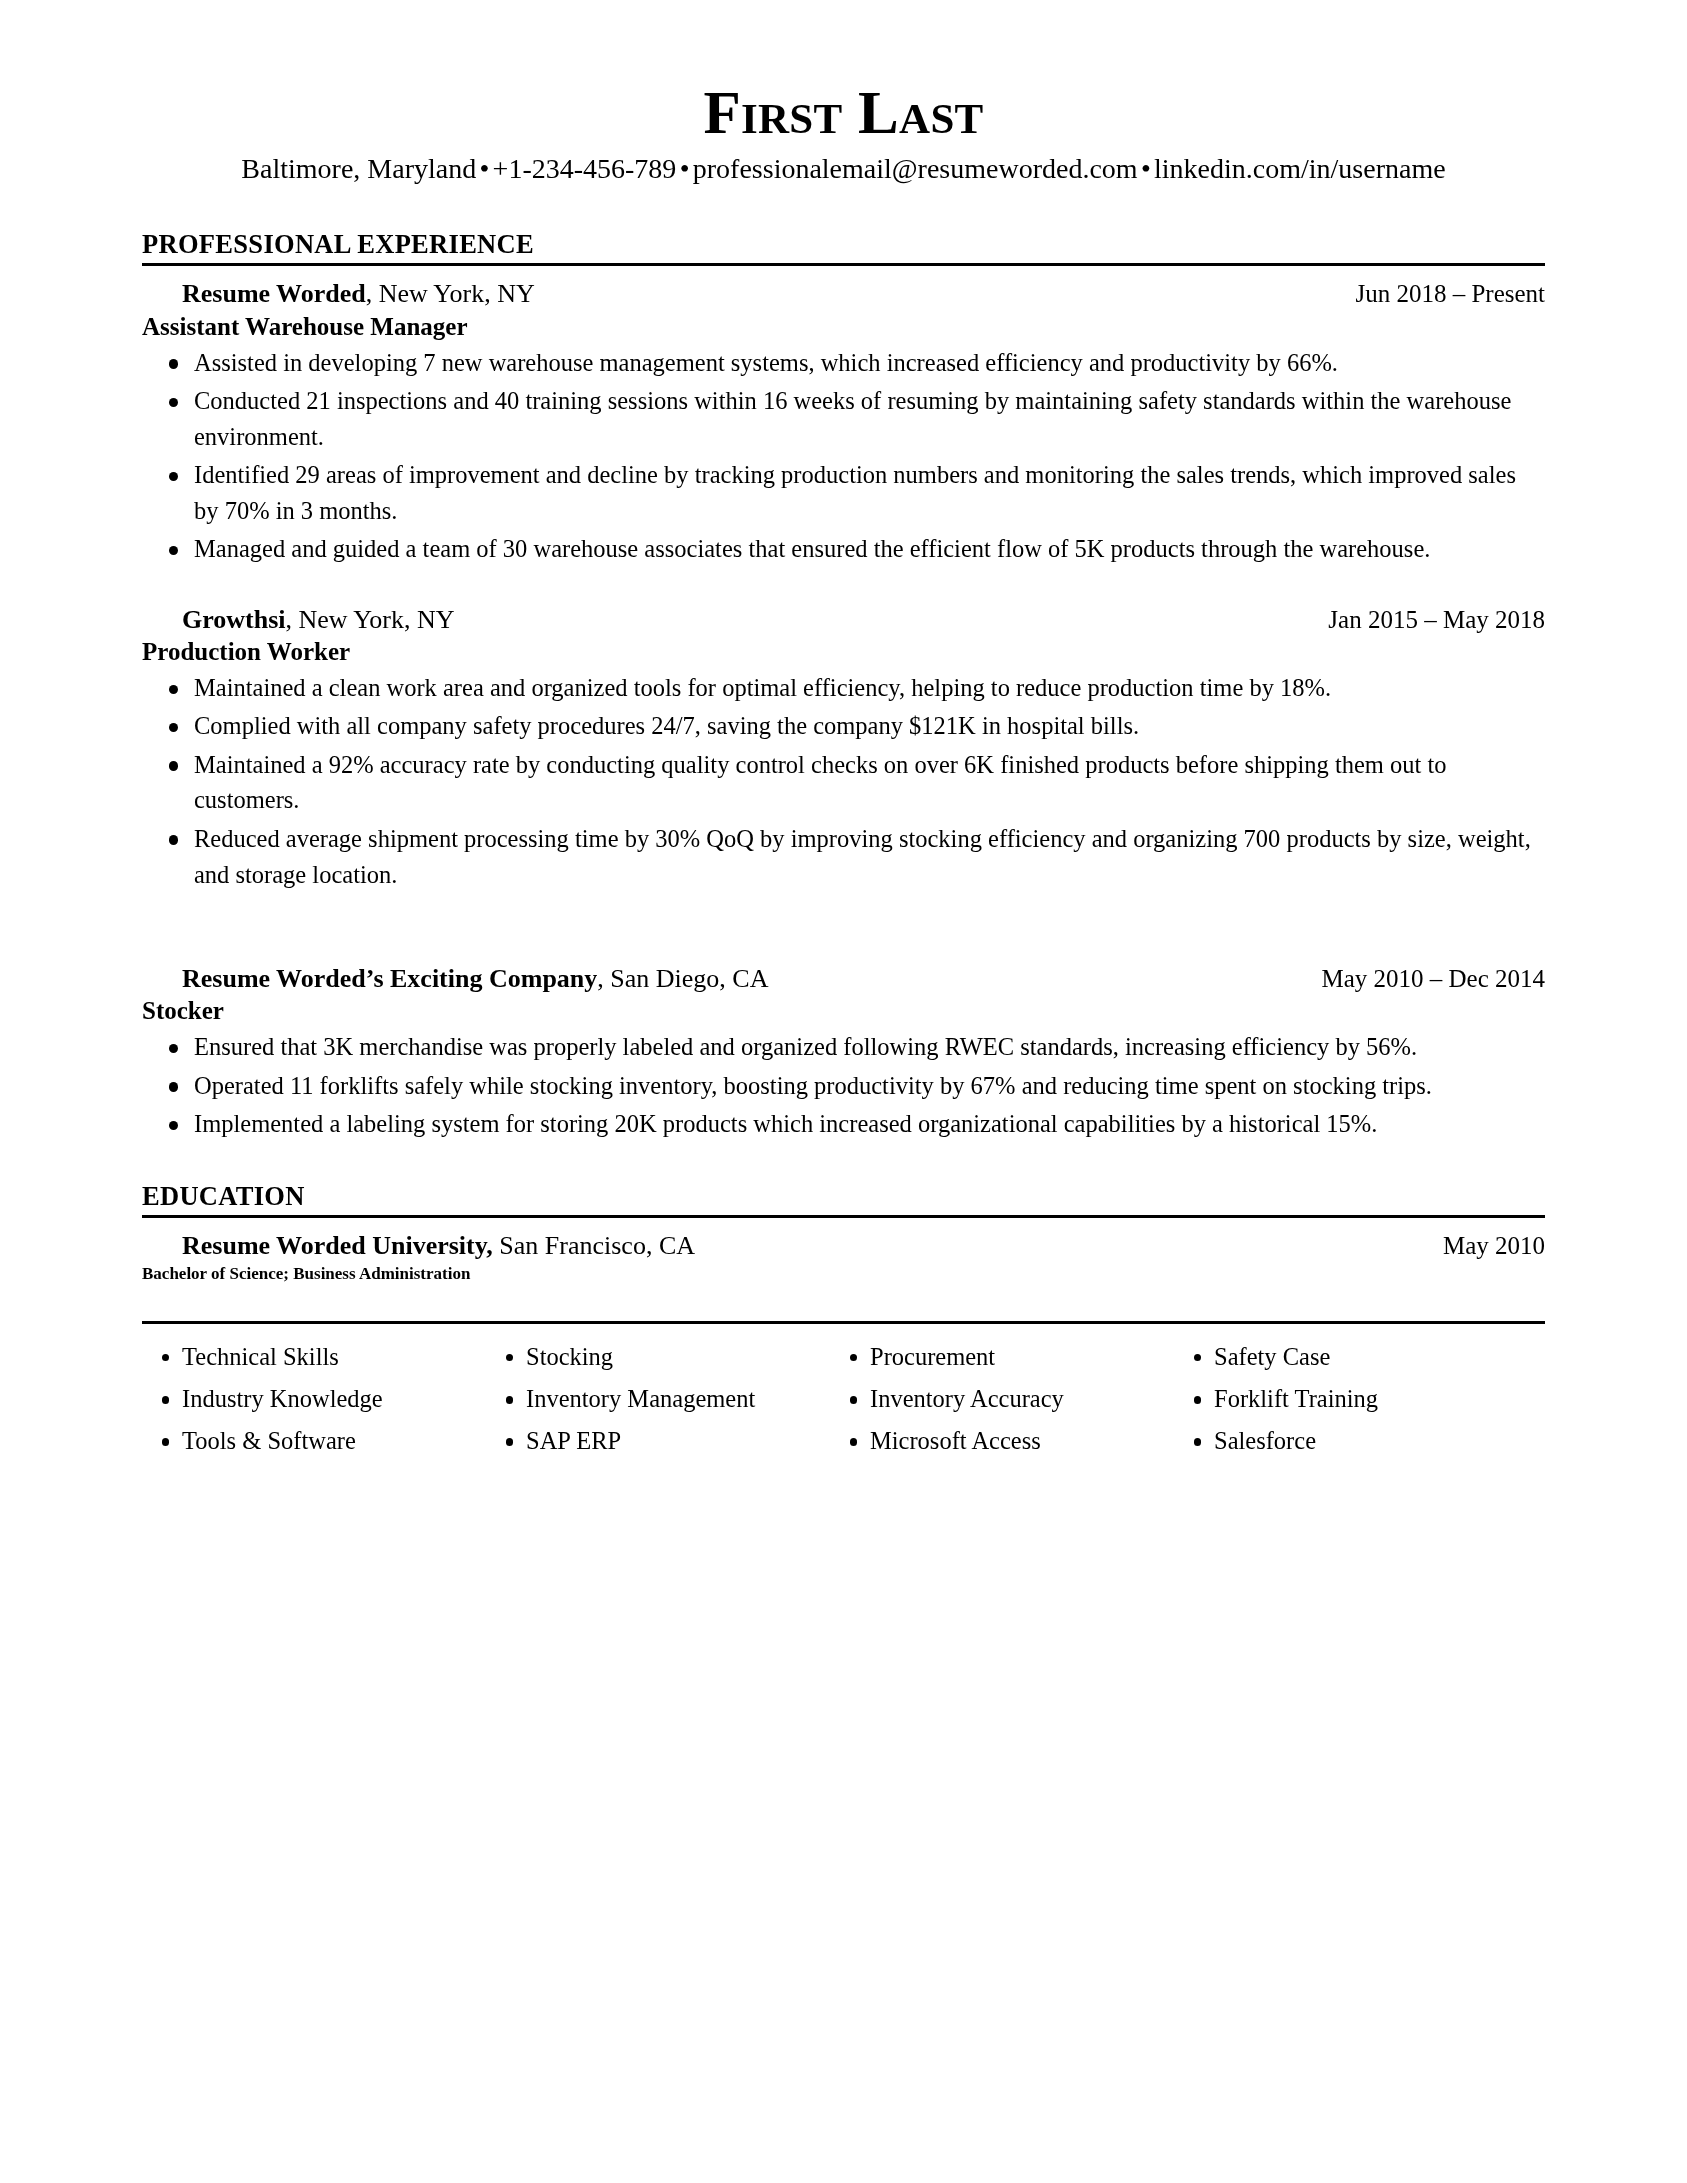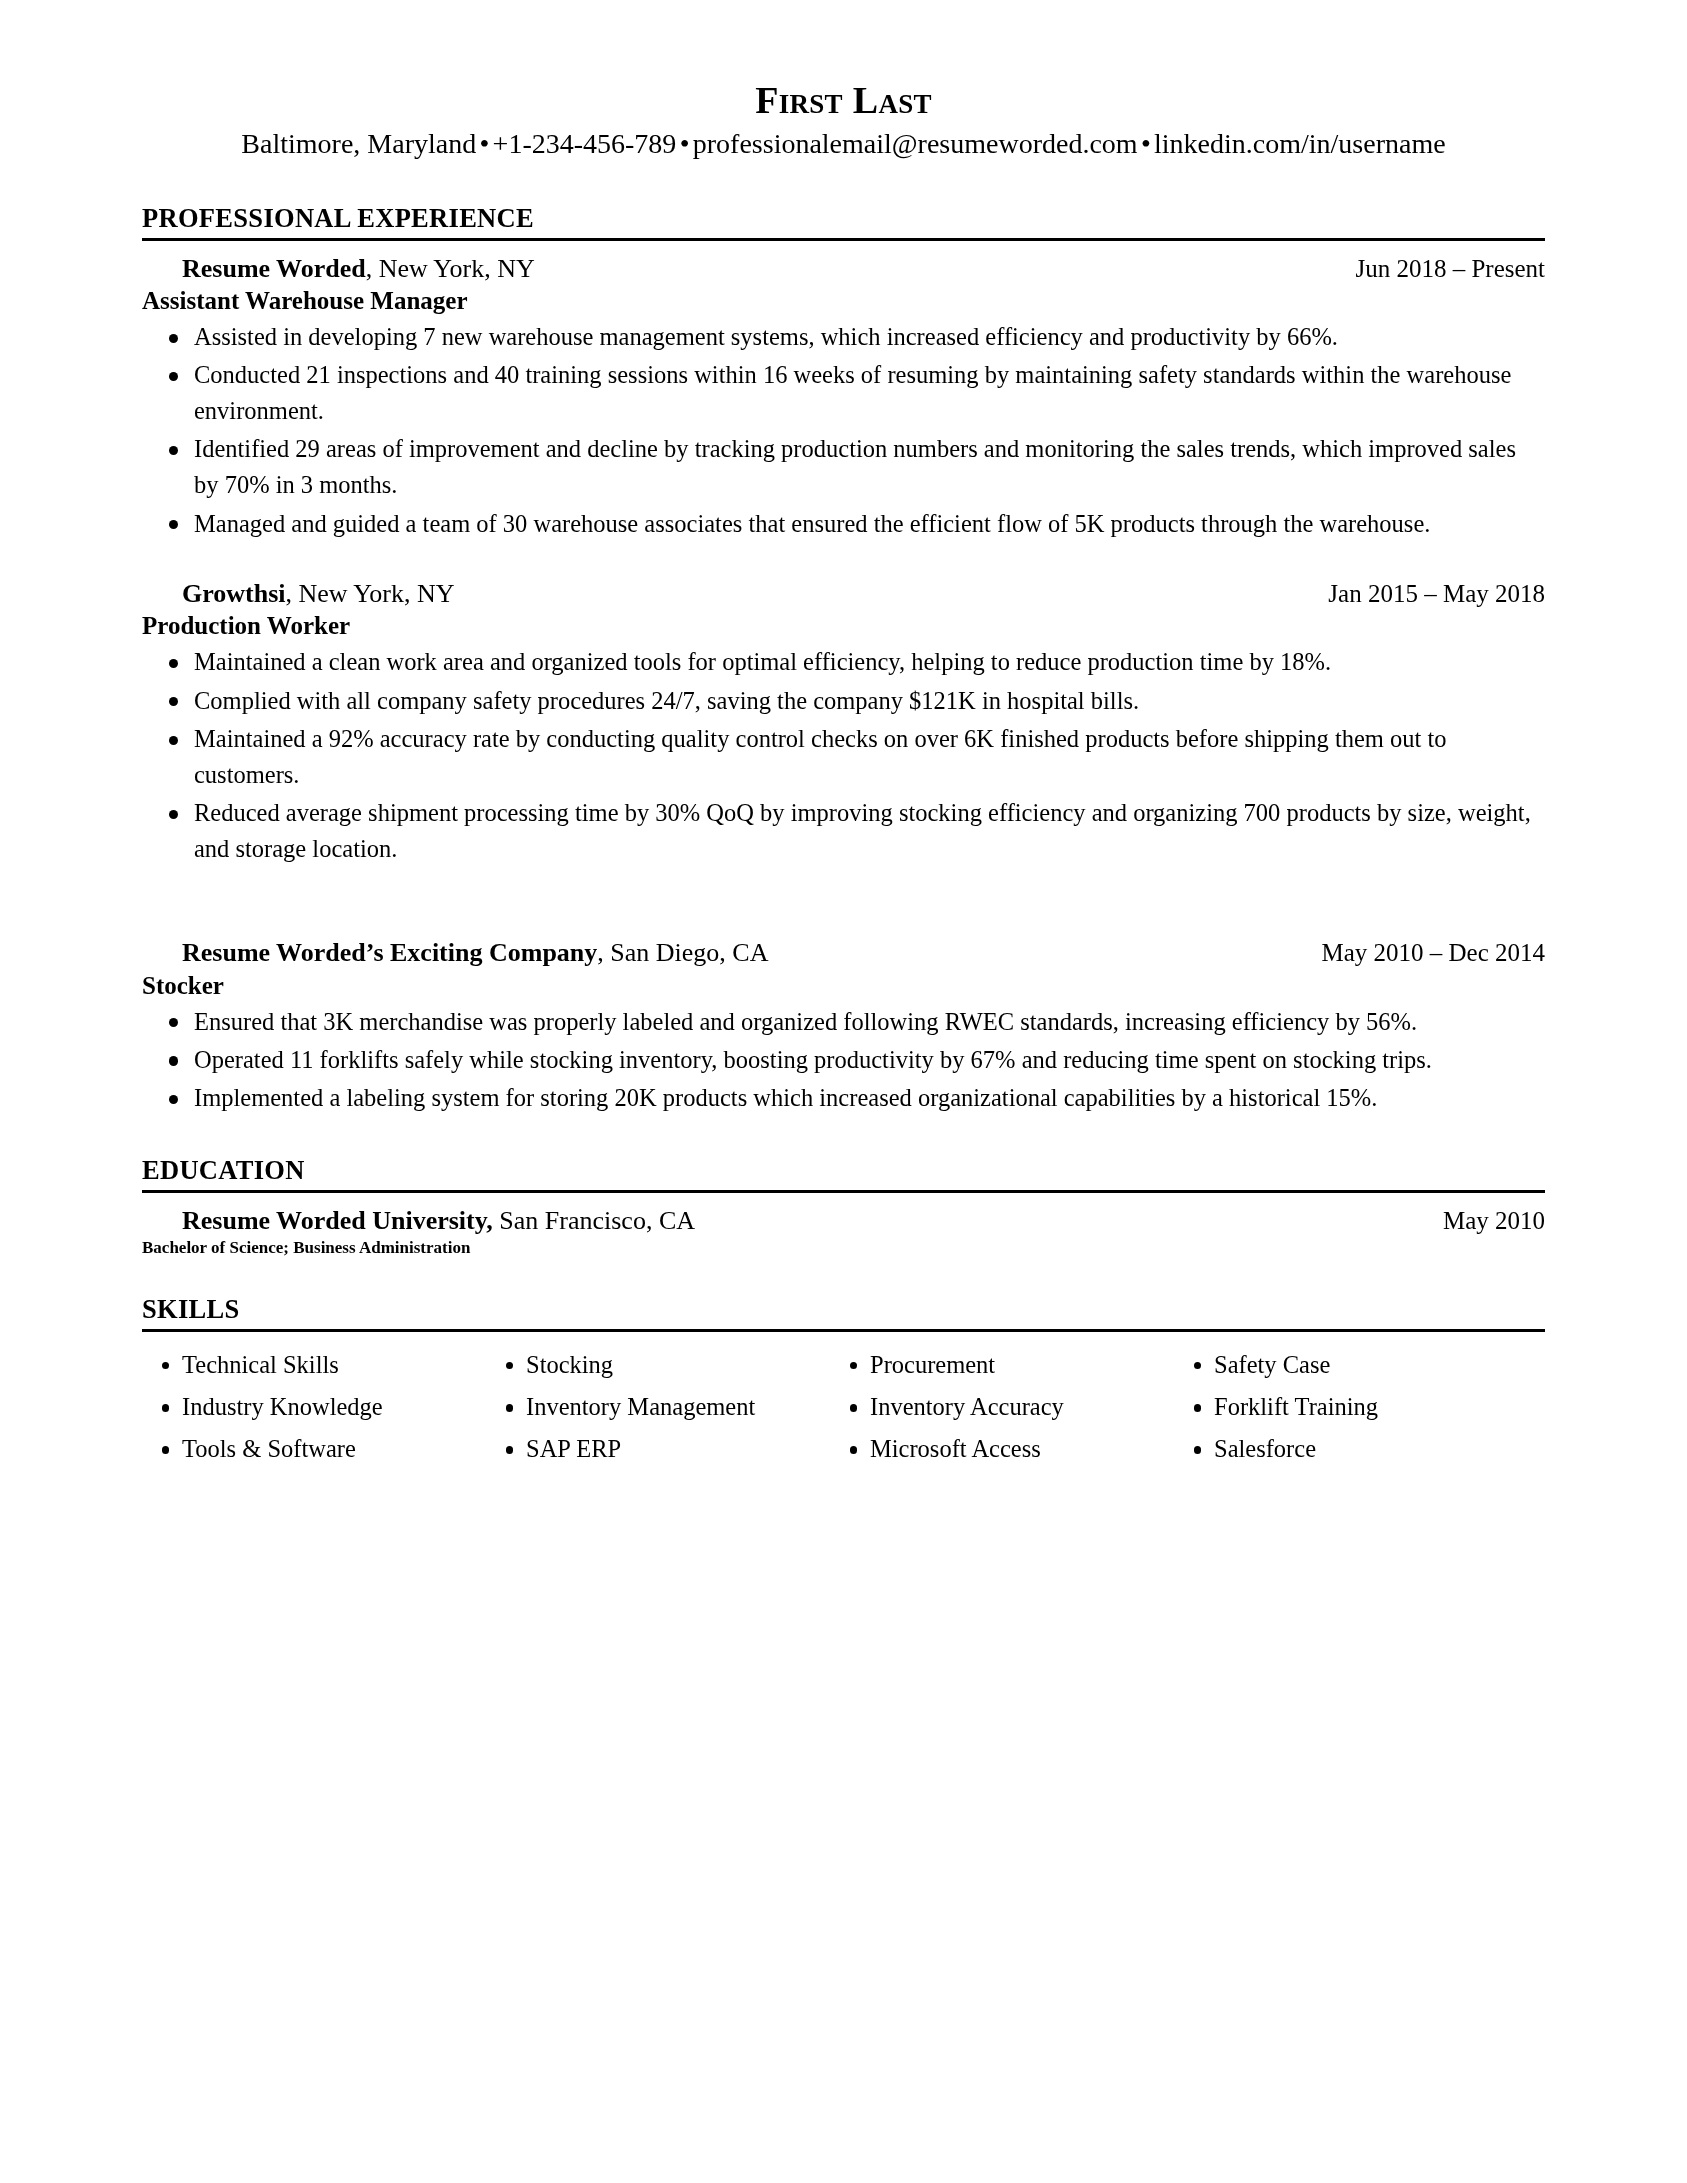--- a/index.html
+++ b/index.html
@@ -23,21 +23,21 @@
     padding: 79px 142px 0 142px;
     background: #ffffff;
   }
 
   
   .doc-header {
     text-align: center;
     margin: 0 0 4px 0;
   }
   .candidate-name {
-    font-size: 38px;
+    font-size: 61px;
     font-weight: 700;
     font-variant: small-caps;
     letter-spacing: 0.3px;
     line-height: 1.12;
     margin: 0 0 4px 0;
     white-space: pre;
   }
   .contact-line {
     font-size: 28px;
     line-height: 1.3;
@@ -234,21 +234,20 @@
     <div class="entry">
       <div class="entry-head">
         <div class="entry-org"><span class="org-name">Resume Worded University,</span><span class="org-loc"> San Francisco, CA</span></div>
         <div class="entry-dates">May 2010</div>
       </div>
       <div class="entry-degree">Bachelor of Science; Business Administration</div>
     </div>
   </div>
 
   <div class="section skills-section">
-    <h2 class="section-title">SKILLS</h2>
     <hr class="section-rule">
 
     <div class="skills-grid">
       <div class="skill-item">Technical Skills</div>
       <div class="skill-item">Stocking</div>
       <div class="skill-item">Procurement</div>
       <div class="skill-item">Safety Case</div>
       <div class="skill-item">Industry Knowledge</div>
       <div class="skill-item">Inventory Management</div>
       <div class="skill-item">Inventory Accuracy</div>

